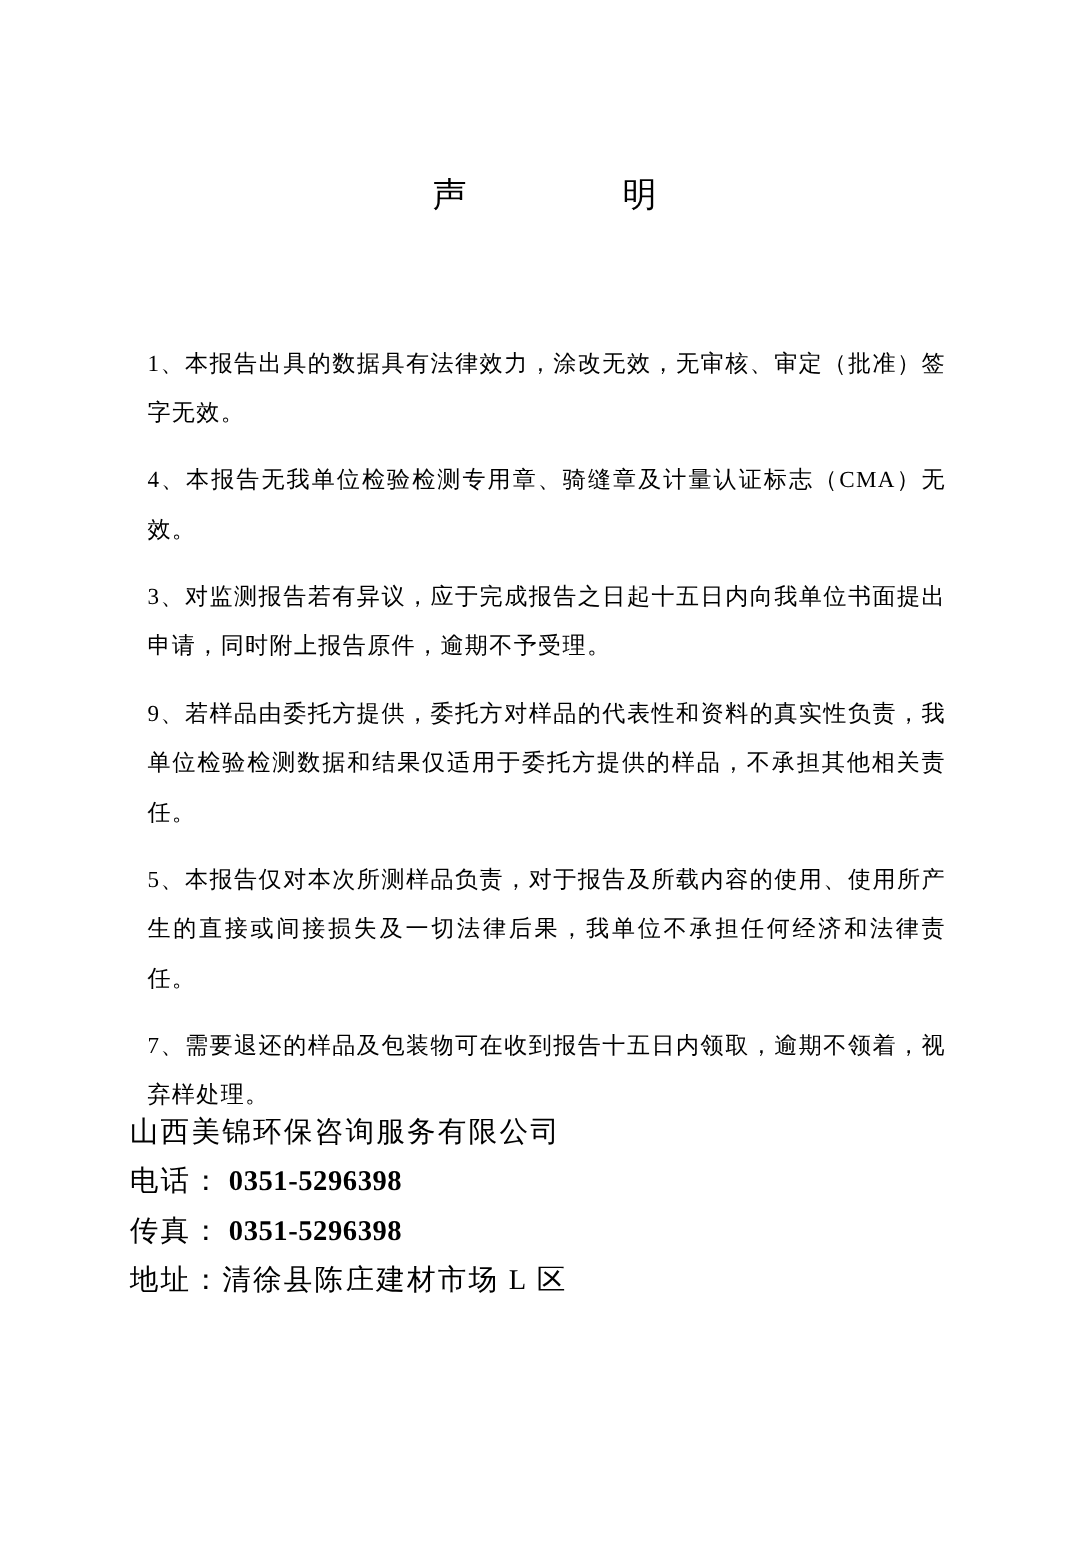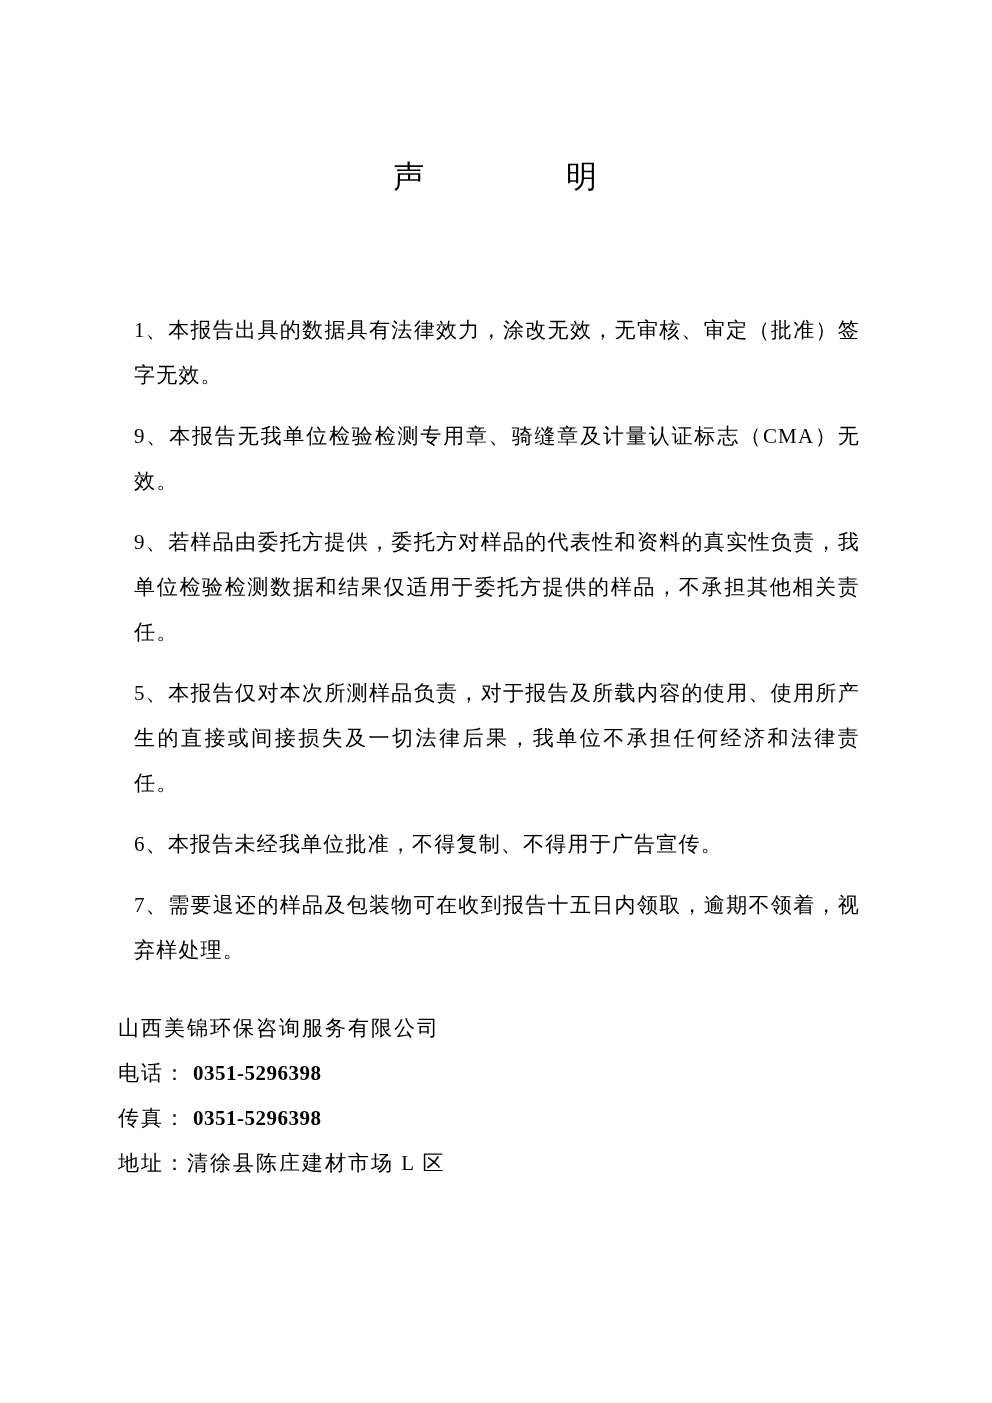--- a/index.html
+++ b/index.html
@@ -45,43 +45,43 @@
     text-justify: inter-ideograph;
   }
   .contact {
     position: absolute;
     top: 1006px;
     left: 118px;
     width: 758px;
   }
   .contact-line {
     margin: 0;
-    font-size: 21px;
+    font-size: 26px;
     line-height: 45px;
     letter-spacing: 2px;
   }
   .contact-value {
     font-weight: bold;
     letter-spacing: 0.5px;
     padding-left: 6px;
   }
 </style>
 </head>
 <body>
 
 <div class="page">
 
   <h1 class="doc-title">声 明</h1>
 
   <div class="statements">
     <p class="statement">1、本报告出具的数据具有法律效力，涂改无效，无审核、审定（批准）签字无效。</p>
-    <p class="statement">9、本报告无我单位检验检测专用章、骑缝章及计量认证标志（CMA）无效。</p>
+    <p class="statement">4、本报告无我单位检验检测专用章、骑缝章及计量认证标志（CMA）无效。</p>
+    <p class="statement">3、对监测报告若有异议，应于完成报告之日起十五日内向我单位书面提出申请，同时附上报告原件，逾期不予受理。</p>
     <p class="statement">9、若样品由委托方提供，委托方对样品的代表性和资料的真实性负责，我单位检验检测数据和结果仅适用于委托方提供的样品，不承担其他相关责任。</p>
     <p class="statement">5、本报告仅对本次所测样品负责，对于报告及所载内容的使用、使用所产生的直接或间接损失及一切法律后果，我单位不承担任何经济和法律责任。</p>
-    <p class="statement">6、本报告未经我单位批准，不得复制、不得用于广告宣传。</p>
     <p class="statement">7、需要退还的样品及包装物可在收到报告十五日内领取，逾期不领着，视弃样处理。</p>
   </div>
 
   <div class="contact">
     <p class="contact-line">山西美锦环保咨询服务有限公司</p>
     <p class="contact-line"><span>电话：</span><span class="contact-value">0351-5296398</span></p>
     <p class="contact-line"><span>传真：</span><span class="contact-value">0351-5296398</span></p>
     <p class="contact-line"><span>地址：</span><span>清徐县陈庄建材市场 L 区</span></p>
   </div>
 

